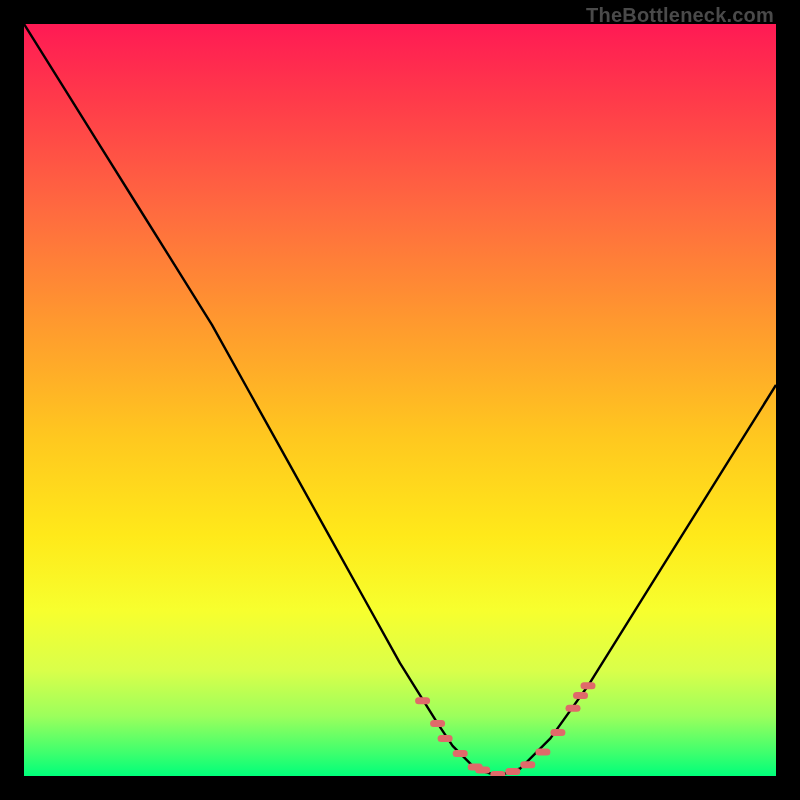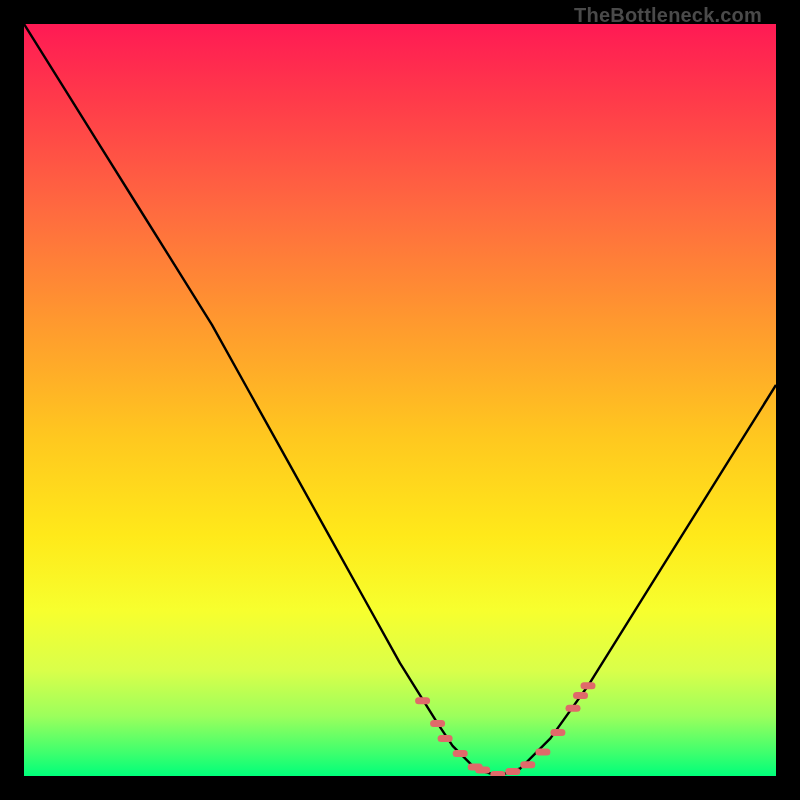--- a/index.html
+++ b/index.html
@@ -27,21 +27,21 @@
       #f7ff2e 78%,
       #d9ff4a 86%,
       #9cff5c 92%,
       #3dff6e 97%,
       #00ff7a 100%
     );
   }
   .watermark {
     position: absolute;
     top: 4px;
-    right: 38px;
+    right: 26px;
     color: #4a4a4a;
     font-size: 20px;
     font-weight: 600;
     letter-spacing: 0.2px;
     z-index: 50;
     text-align: center;
   }
   svg.plot {
     position: absolute;
     left: 24px;

